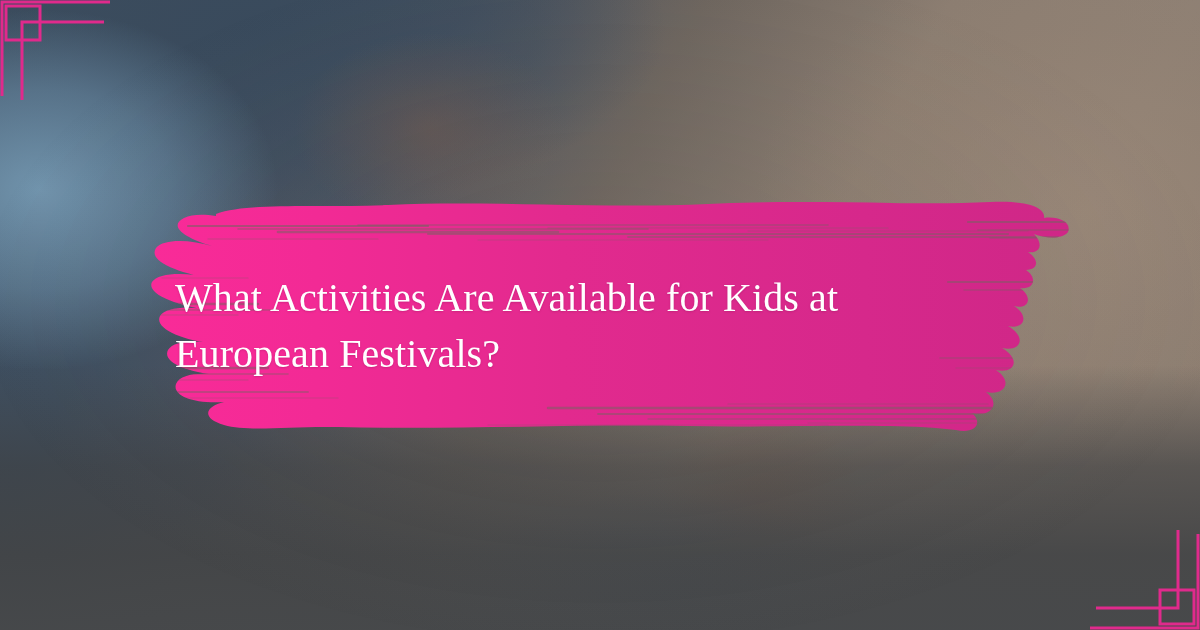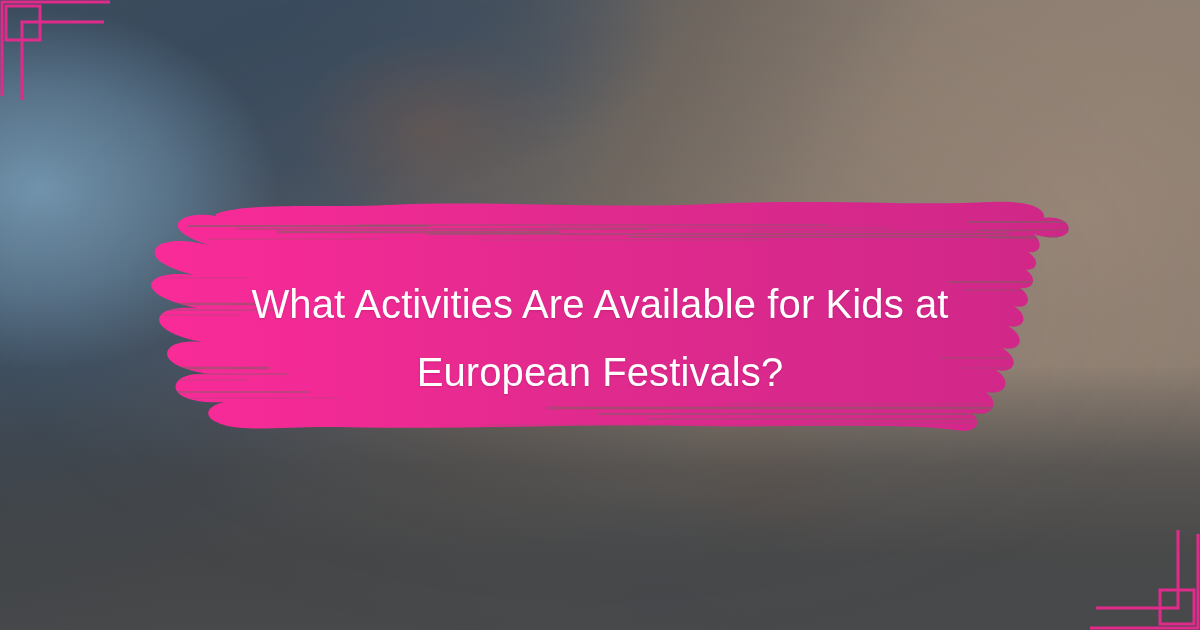--- a/index.html
+++ b/index.html
@@ -104,28 +104,29 @@
     width: 944px;
     height: 268px;
   }
   .banner svg { display: block; width: 100%; height: 100%; }
 
   .headline {
     position: absolute;
     left: 175px;
     top: 270px;
     width: 850px;
-    text-align: center;
+    text-align: left;
     color: #ffffff;
     font-size: 40px;
-    line-height: 68px;
+    line-height: 56px;
     font-weight: 400;
     letter-spacing: 0.1px;
     text-shadow: 0 1px 2px rgba(120,10,70,0.25);
     white-space: pre-line;
+    font-family: Liberation Serif, serif;
   }
 </style>
 </head>
 <body>
 
 <div id="stage">
 
   <div class="bg-layer bg-base"></div>
   <div class="bg-layer bg-blob-top"></div>
   <div class="bg-layer bg-blob-sky"></div>

